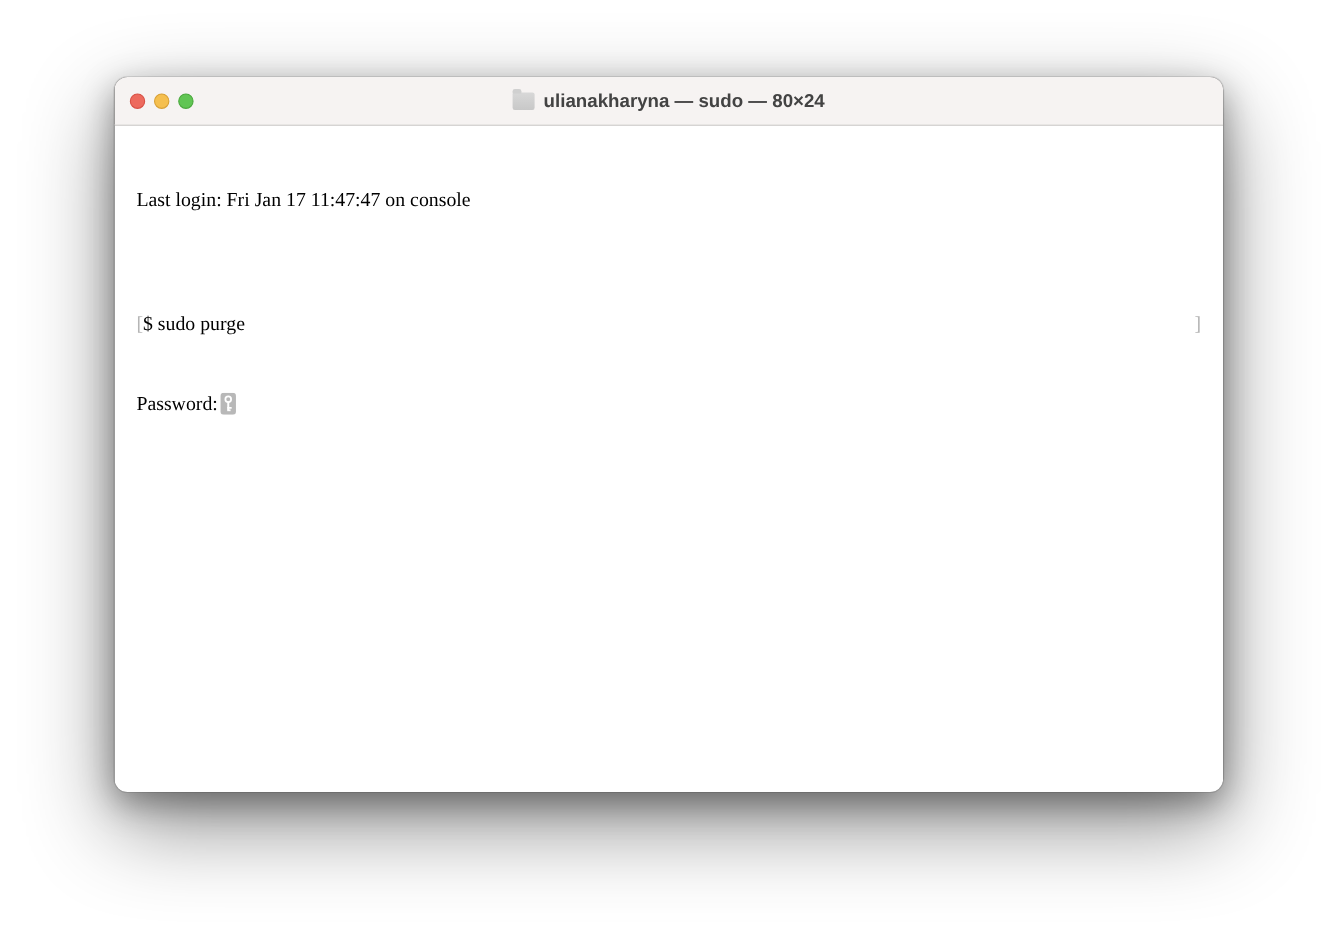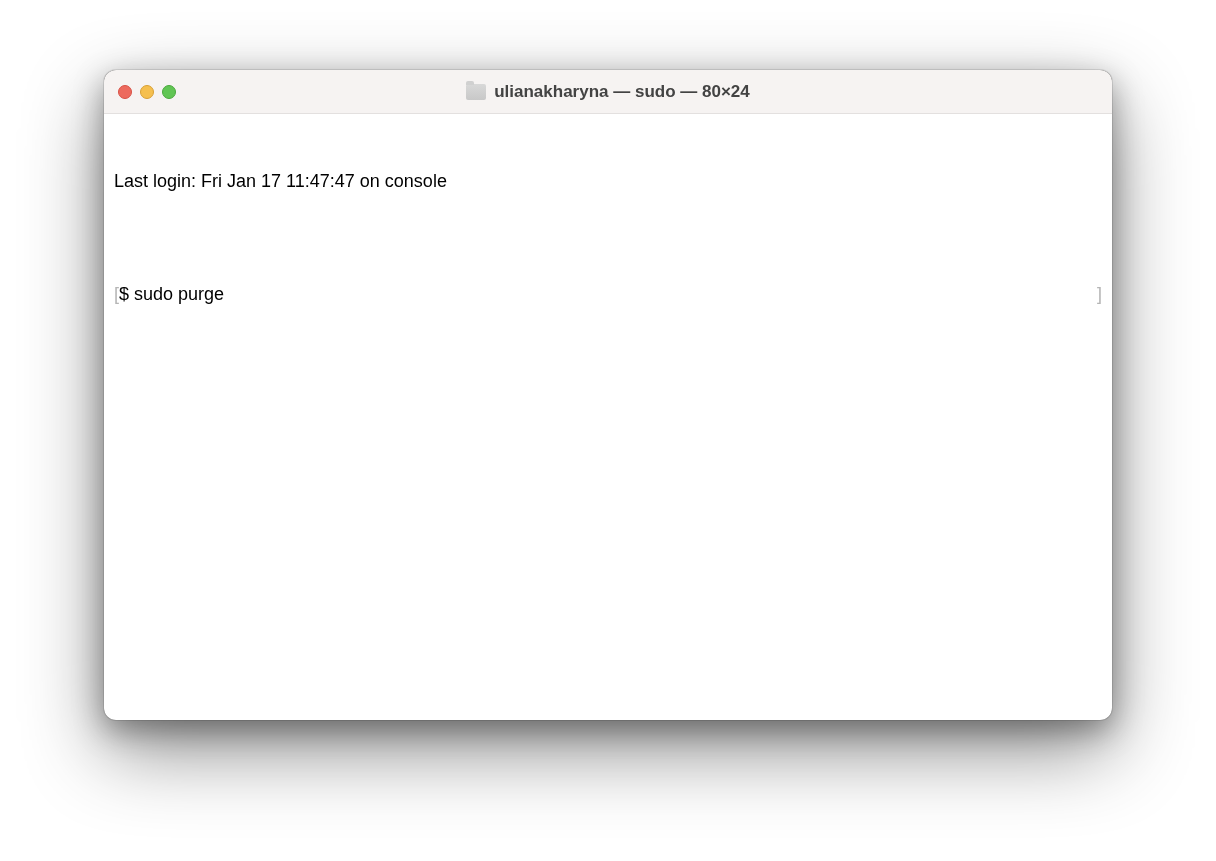--- a/index.html
+++ b/index.html
@@ -85,22 +85,22 @@
       top: -3px;
       left: 0;
       width: 8px;
       height: 4px;
       background: #d0d0d0;
       border-radius: 2px 2px 0 0;
     }
     .terminal-body {
       flex: 1;
       background: #ffffff;
-      padding: 6px 10px;
-      font-family: Liberation Sans, sans-serif;
+      padding: 6px 20px;
+      font-family: Liberation Serif, serif;
       font-size: 18px;
       line-height: 1.35;
       color: #000000;
       white-space: pre;
       overflow: hidden;
     }
     .term-line {
       min-height: 24px;
     }
     .prompt-row {
@@ -138,14 +138,21 @@
       <span class="folder-icon"></span>
       <span>ulianakharyna — sudo — 80×24</span>
     </div>
   </div>
   <div class="terminal-body">
     <div class="term-line">Last login: Fri Jan 17 11:47:47 on console</div>
     <div class="term-line prompt-row">
       <span><span class="bracket">[</span><span>$ </span><span>sudo purge</span></span>
       <span class="bracket">]</span>
     </div>
+    <div class="term-line"><span>Password:</span><span class="key-icon"><svg viewBox="0 0 14 20">
+            <rect x="0" y="0" width="14" height="20" rx="3" fill="#b8b8b8"></rect>
+            <circle cx="7" cy="6" r="2.6" fill="none" stroke="#ffffff" stroke-width="1.6"></circle>
+            <rect x="6.1" y="8" width="1.8" height="8" fill="#ffffff"></rect>
+            <rect x="6.1" y="13" width="4" height="1.6" fill="#ffffff"></rect>
+            <rect x="6.1" y="15.2" width="3" height="1.6" fill="#ffffff"></rect>
+          </svg></span></div>
   </div>
 </div>
 
 </body></html>

